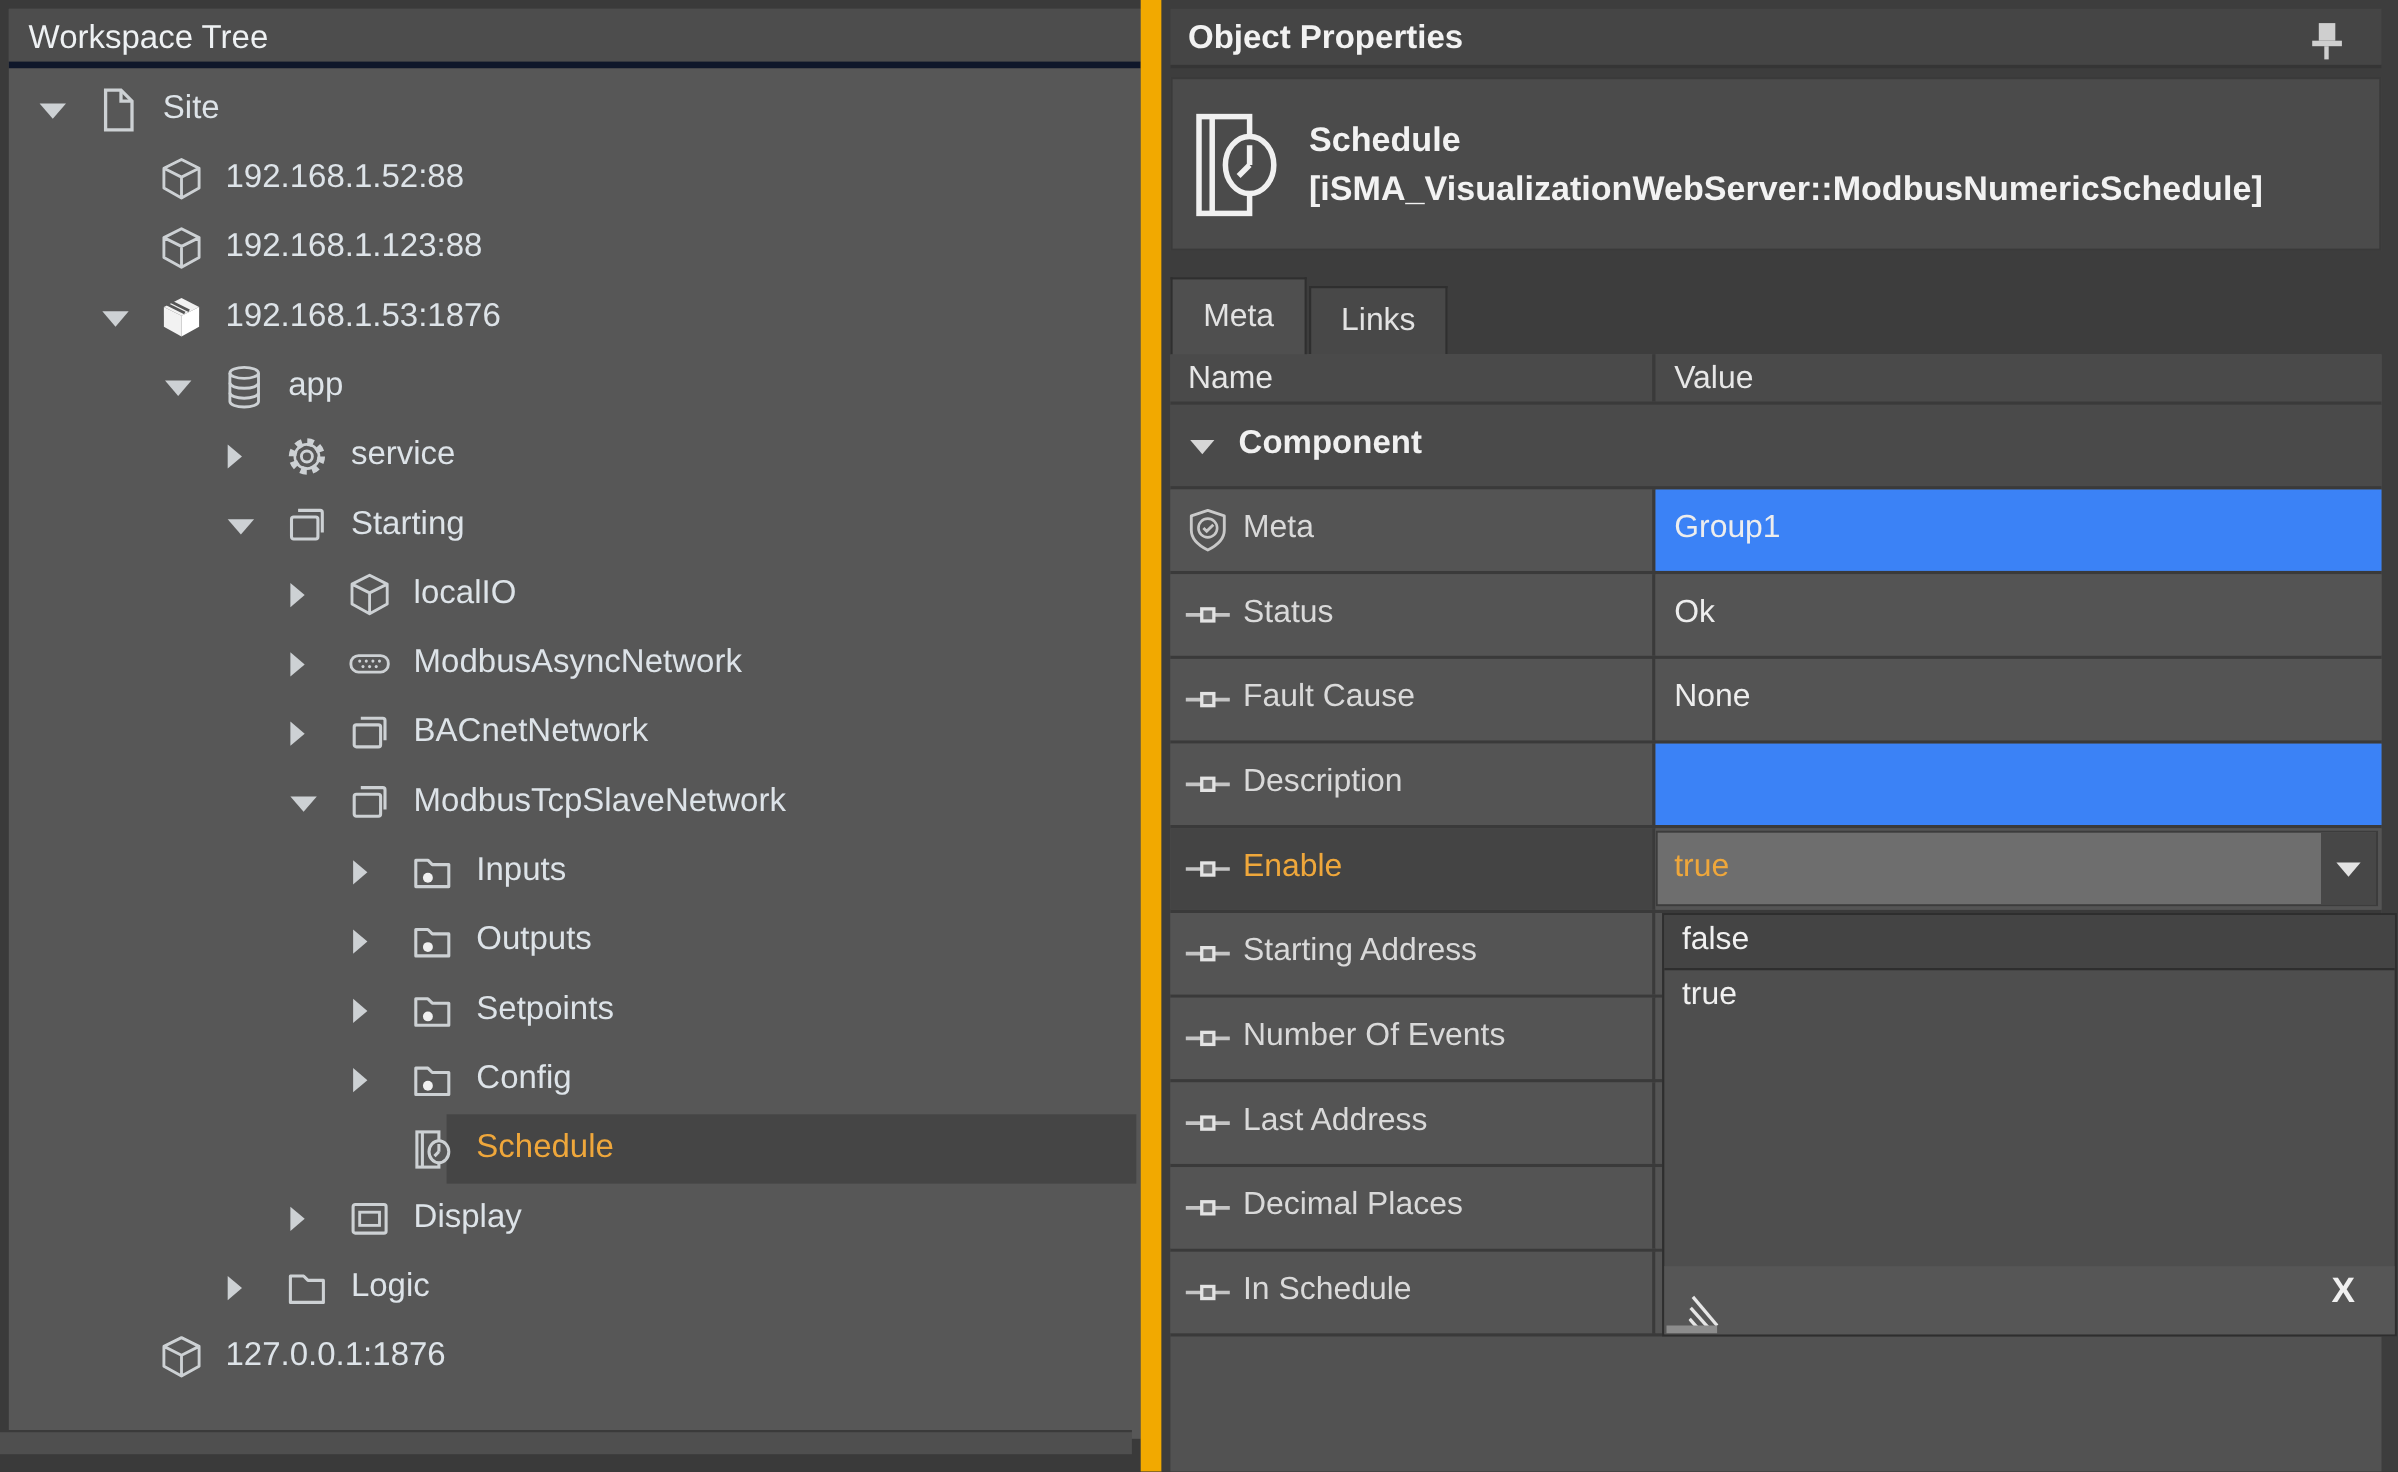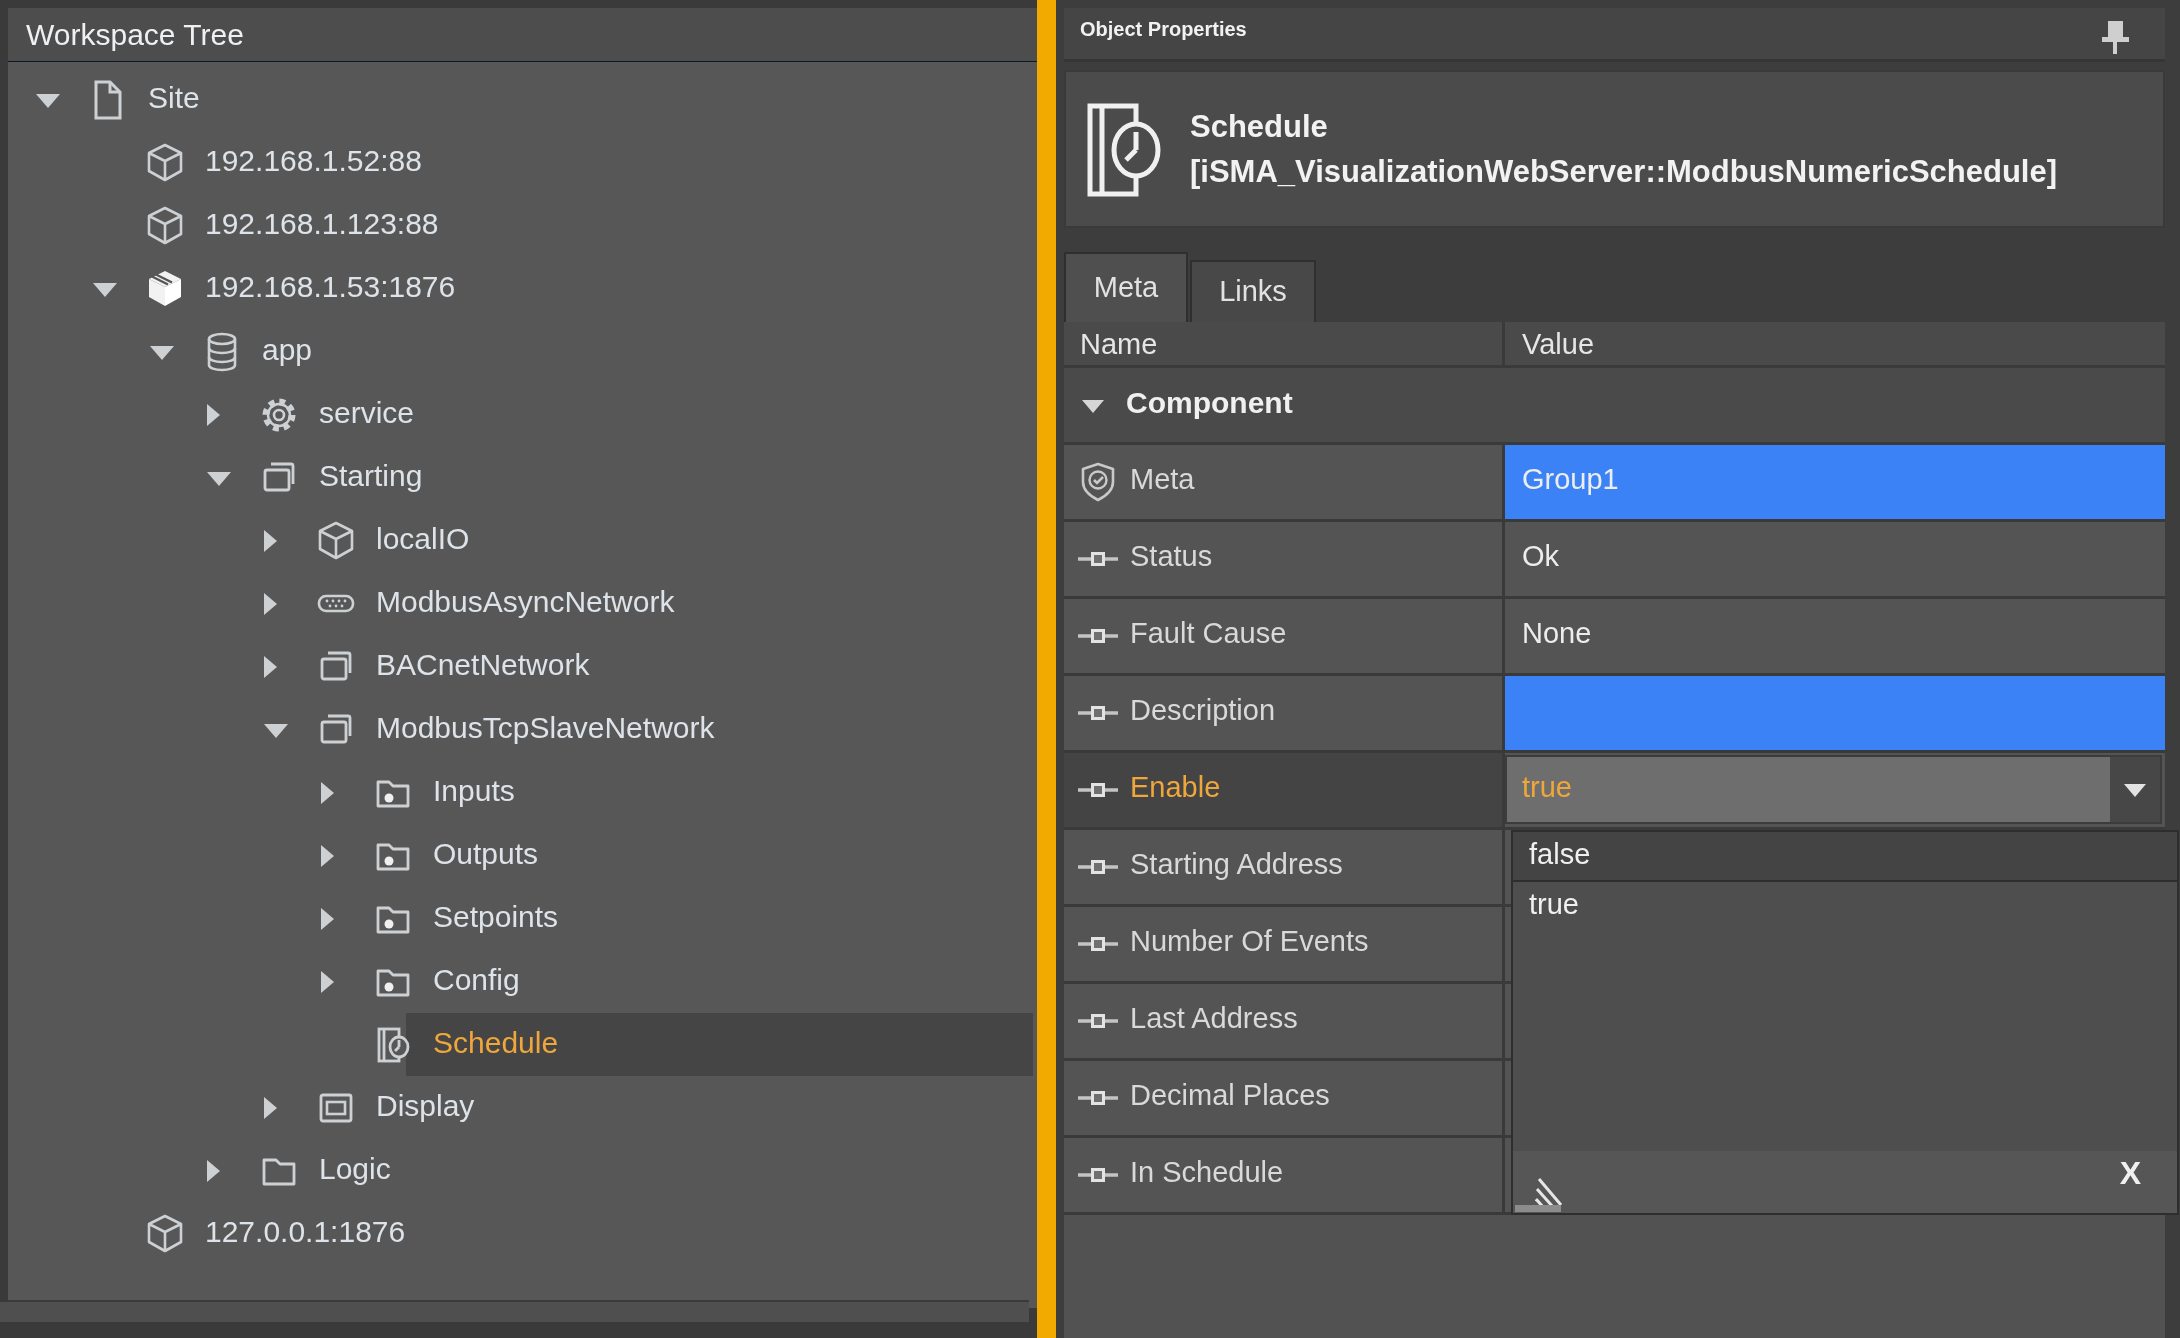--- a/index.html
+++ b/index.html
@@ -2,40 +2,40 @@
 <html><head>
 <meta charset="utf-8">
 <style>
   html,body{margin:0;padding:0;background:#3a3a3a;}
   #screen{position:relative;width:2180px;height:1338px;overflow:hidden;
     font-family:"Liberation Sans","DejaVu Sans",sans-serif;background:#3a3a3a;
     -webkit-font-smoothing:antialiased;}
   
   #left-panel{position:absolute;left:8px;top:8px;width:1029px;height:1300px;background:#575757;}
   #left-header{position:absolute;left:0;top:0;width:100%;height:54px;background:#4d4d4d;
-    border-bottom:1px solid #0f172a;box-sizing:border-box;}
+    border-bottom:6px solid #0f172a;box-sizing:border-box;}
   #left-header .title{position:absolute;left:18px;top:10px;font-size:30px;color:#eef1f3;}
   #tree{position:absolute;left:0;top:54px;width:100%;height:1244px;overflow:hidden;}
   .tree-row{position:absolute;left:0;width:100%;height:63px;}
   .tree-highlight{position:absolute;top:0;height:63px;right:4px;background:#454545;}
   .expander{position:absolute;top:50%;width:0;height:0;}
   .expander.expanded{margin-top:-6px;border-left:12px solid transparent;border-right:12px solid transparent;border-top:14px solid #cdd1d4;}
   .expander.collapsed{margin-top:-11px;border-top:11px solid transparent;border-bottom:11px solid transparent;border-left:13px solid #cdd1d4;}
   .tree-icon{position:absolute;top:50%;margin-top:-22px;width:44px;height:44px;}
   .tree-icon svg{width:44px;height:44px;}
   .tree-label{position:absolute;top:50%;margin-top:-19px;font-size:30px;color:#dde3e8;white-space:nowrap;}
   .tree-row.selected .tree-label{color:#efa73b;}
   #left-hscroll{position:absolute;left:0;top:1300px;width:1029px;height:20px;background:#4f4f4f;border-top:2px solid #3a3a3a;}
   
   #divider{position:absolute;left:1037px;top:0;width:19px;height:1338px;background:#f2a900;}
   
   #right-panel{position:absolute;left:1056px;top:0;width:1124px;height:1338px;background:#3d3d3d;}
   #rp-content{position:absolute;left:8px;top:0;width:1101px;height:1338px;}
   #rp-header{position:absolute;left:0;top:8px;width:100%;height:54px;background:#454545;border-bottom:3px solid #353535;box-sizing:border-box;}
-  #rp-header .title{position:absolute;left:16px;top:10px;font-size:20px;font-weight:bold;color:#f2f2f2;}
+  #rp-header .title{position:absolute;left:16px;top:10px;font-size:30px;font-weight:bold;color:#f2f2f2;}
   #pin{position:absolute;right:28px;top:8px;width:44px;height:44px;}
   #info-box{position:absolute;left:0;top:70px;width:100%;height:158px;background:#4b4b4b;
     border:2px solid #3a3a3a;box-sizing:border-box;}
   #info-icon{position:absolute;left:18px;top:26px;width:80px;height:104px;}
   #info-text{position:absolute;left:124px;top:32px;}
   #info-text div{font-size:31px;font-weight:bold;color:#f2f2f2;line-height:45px;white-space:nowrap;}
   
   .tab{position:absolute;box-sizing:border-box;text-align:center;font-size:29px;color:#e2e2e2;
     border:2px solid #2f2f2f;border-bottom:none;}
   #tab-main{left:0;top:252px;width:124px;height:70px;background:#4f4f4f;line-height:66px;z-index:2;}

